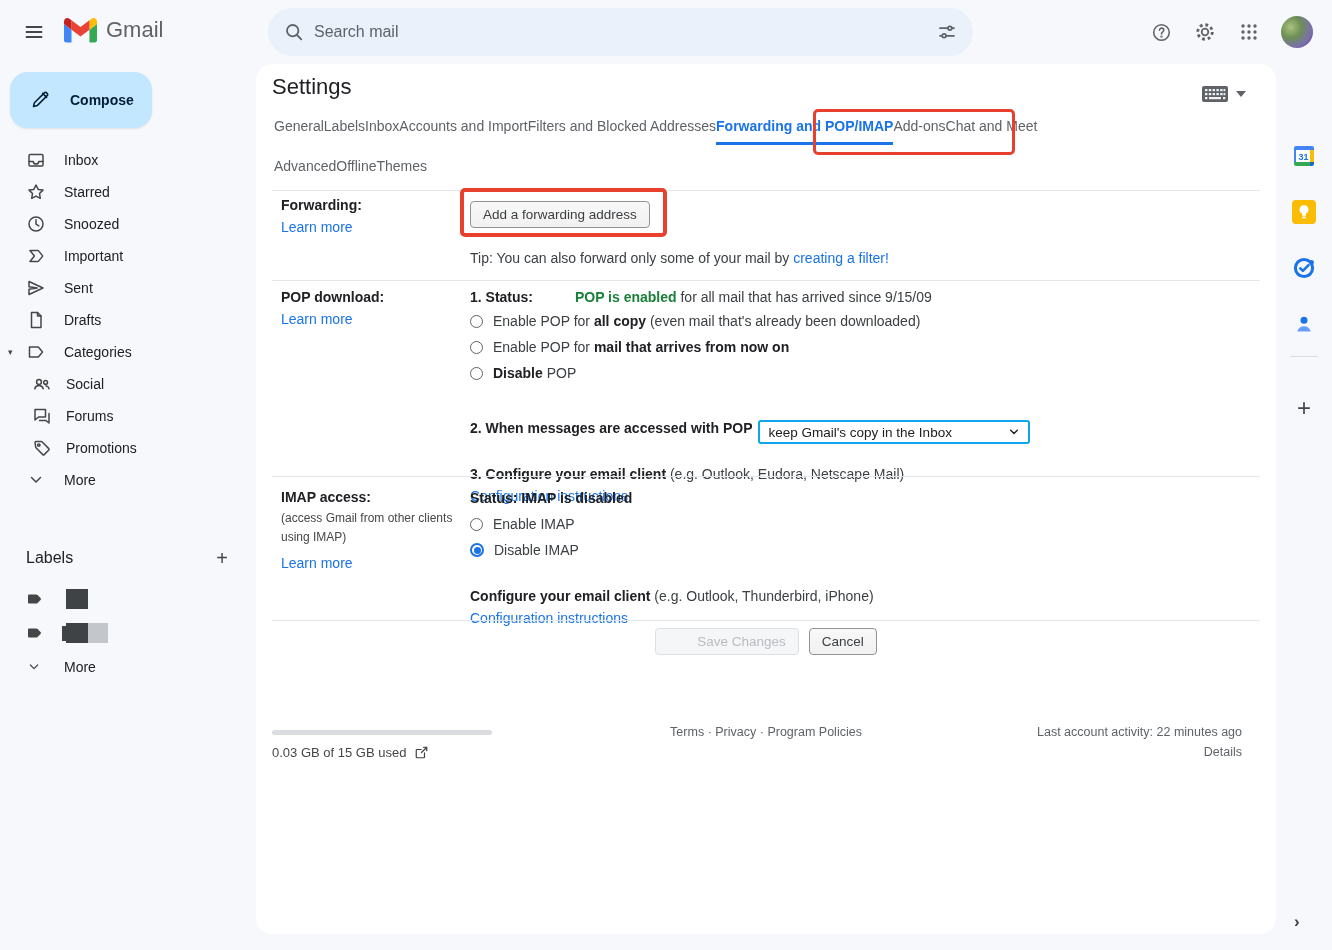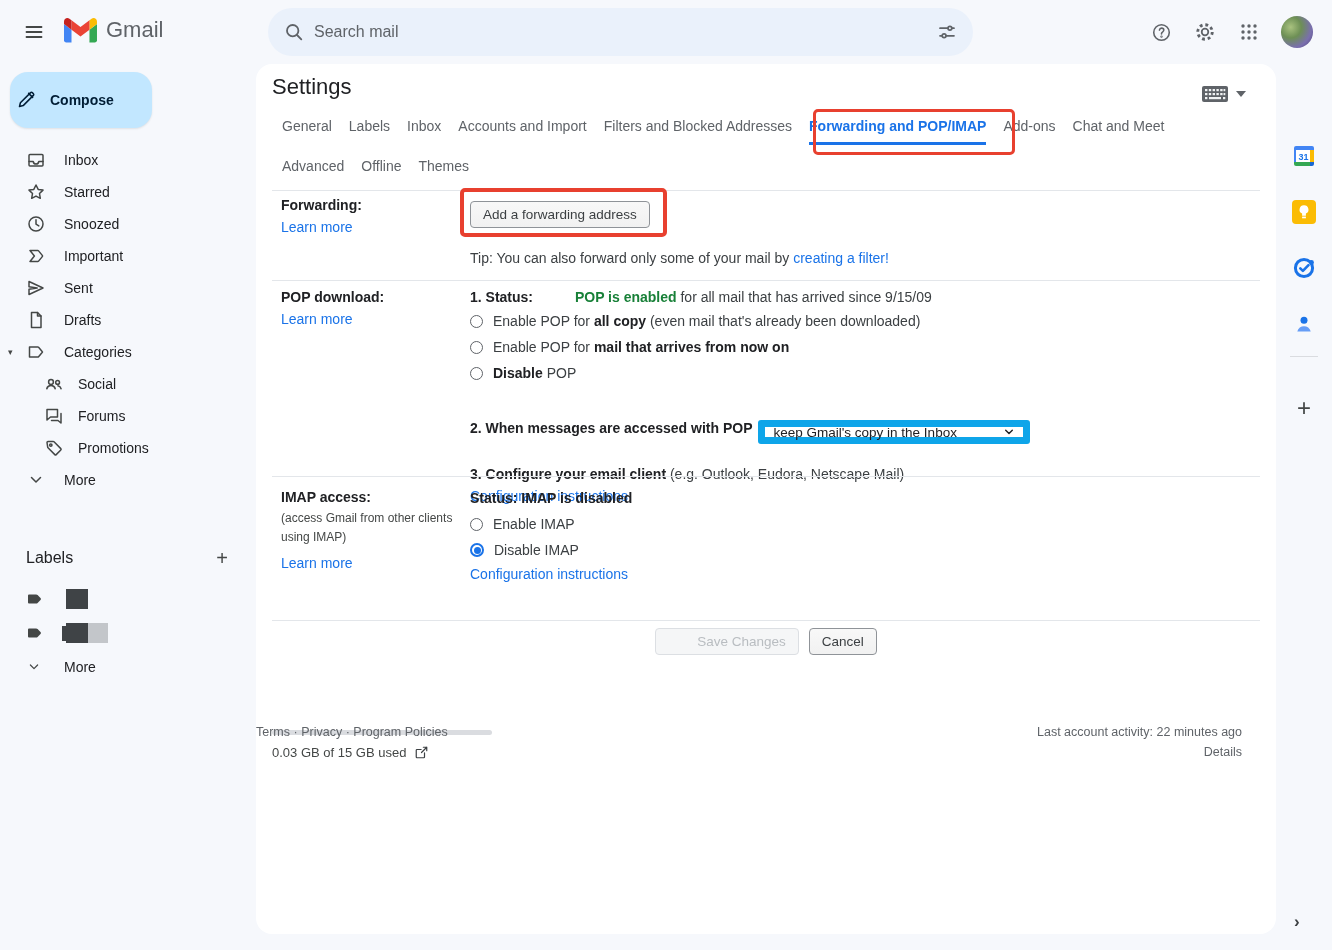--- a/index.html
+++ b/index.html
@@ -23,26 +23,26 @@
   .searchbar input { flex:1; border:none; background:transparent; outline:none; font-size:16px; color:#202124; font-family:inherit; }
   .searchbar input::placeholder { color:#5f6368; }
   #help-btn { position:absolute; left:1141px; top:12px; }
   #gear-btn { position:absolute; left:1185px; top:12px; }
   #apps-btn { position:absolute; left:1229px; top:12px; }
   #avatar { position:absolute; left:1281px; top:16px; width:32px; height:32px; border-radius:50%;
     background: radial-gradient(circle at 30% 35%, #a9c27f 0%, #6d8f55 35%, #7a6fae 68%, #4d4273 100%); cursor:pointer; }
   
   .sidebar { position:absolute; left:0; top:64px; width:256px; bottom:0; }
   .compose { position:absolute; left:10px; top:8px; width:142px; height:56px; border-radius:18px; background:#c2e7ff;
-    display:flex; align-items:center; gap:14px; padding-left:6px; font-size:14px; font-weight:bold; color:#001d35;
+    display:flex; align-items:center; gap:20px; padding-left:20px; font-size:14px; font-weight:bold; color:#001d35;
     border:none; cursor:pointer; box-shadow:0 1px 2px rgba(60,64,67,.12); font-family:inherit; }
   .nav { position:absolute; left:0; top:80px; right:0; }
   .nav-item { position:relative; height:32px; display:flex; align-items:center; padding-left:26px; cursor:pointer; border-radius:0 16px 16px 0; }
   .nav-item .nav-label { margin-left:18px; color:#202124; }
-  .nav-item.indent { padding-left:44px; }
+  .nav-item.indent { padding-left:32px; }
   .nav-item.indent .nav-label { margin-left:14px; }
   .expander { position:absolute; left:8px; top:50%; transform:translateY(-50%); font-size:9px; color:#444746; }
   .labels-head { position:absolute; left:0; top:478px; right:0; height:32px; display:flex; align-items:center; }
   .labels-title { margin-left:26px; font-size:16px; color:#202124; }
   .labels-add { position:absolute; right:22px; width:24px; height:24px; display:flex; align-items:center; justify-content:center; font-size:20px; color:#444746; background:none; border:none; cursor:pointer; }
   .label-row { position:relative; height:34px; display:flex; align-items:center; padding-left:26px; cursor:pointer; }
   .label-rows { position:absolute; left:0; top:518px; right:0; }
   .redact-dark { width:22px; height:20px; background:#3f4346; margin-left:20px; }
   .redact-sliver { width:4px; height:15px; background:#3f4346; margin-left:16px; }
   .redact-dark2 { width:22px; height:20px; background:#3f4346; }
@@ -51,44 +51,44 @@
   .rightpanel { position:absolute; right:0; top:64px; width:56px; bottom:0; }
   .rp-item { position:absolute; left:16px; width:24px; height:24px; cursor:pointer; }
   .rp-divider { position:absolute; left:14px; top:292px; width:28px; border-top:1px solid #dadce0; }
   .rp-plus { position:absolute; left:14px; top:330px; width:28px; height:28px; border:none; background:none; font-size:24px; color:#444746; cursor:pointer; }
   .rp-chevron { position:absolute; left:18px; bottom:18px; font-size:17px; font-weight:bold; color:#3c4043; cursor:pointer; background:none; border:none; }
   
   .card { position:absolute; left:256px; top:64px; width:1020px; height:870px; background:#fff; border-radius:16px; }
   .settings-title { position:absolute; left:16px; top:10px; font-size:22px; color:#202124; }
   .kbd-cluster { position:absolute; right:30px; top:22px; display:flex; align-items:center; gap:8px; cursor:pointer; }
   .kbd-caret { width:0; height:0; border-left:5px solid transparent; border-right:5px solid transparent; border-top:6px solid #5f6368; }
-  .tabs { position:absolute; left:26px; display:flex; gap:17px; }
+  .tabs { position:absolute; left:18px; display:flex; }
   #tabs-row1 { top:54px; }
   #tabs-row2 { top:94px; }
   .tab { font-size:14px; color:#5f6368; cursor:pointer; padding-bottom:8px; white-space:nowrap; }
   .tab.active { color:#1a73e8; font-weight:bold; border-bottom:3px solid #1a73e8; }
   .divider { position:absolute; left:16px; right:16px; border-top:1px solid #e3e6ea; }
   .label-col { position:absolute; left:25px; width:180px; }
   .content-col { position:absolute; left:214px; right:20px; }
   .sec-label { font-weight:bold; color:#202124; }
   .link { color:#1a73e8; cursor:pointer; text-decoration:none; }
   .small-note { font-size:12px; color:#444746; line-height:19px; margin-top:4px; }
   .gbtn { font-family:inherit; font-size:13.5px; color:#3c4043; background:linear-gradient(#f8f8f8,#f1f1f1);
     border:1px solid #8f9398; border-radius:4px; height:27px; padding:0 12px; cursor:pointer; }
   .gbtn.disabled { color:#b9bdc1; border-color:#dcdfe3; background:#f5f6f7; cursor:default;padding-left:41px; }
   .radio-row { display:flex; align-items:center; height:20px; margin-bottom:0; }
   .radio { width:13px; height:13px; border:1.5px solid #5f6368; border-radius:50%; margin-right:10px; flex:0 0 auto; cursor:pointer; }
   .radio.checked { border:2px solid #1a73e8; width:14px; height:14px; position:relative; }
   .radio.checked::after { content:""; position:absolute; left:1.5px; top:1.5px; width:7px; height:7px; border-radius:50%; background:#1a73e8; }
   .selectbox { display:inline-flex; align-items:center; justify-content:space-between; width:272px; height:24px;
-    border:7px solid #0ea5e9; border-radius:3px; padding:0 8px; margin-left:6px; cursor:pointer; background:#fff; font-size:13.5px; color:#202124; }
+    border:2px solid #0ea5e9; border-radius:3px; padding:0 8px; margin-left:6px; cursor:pointer; background:#fff; font-size:13.5px; color:#202124; }
   .btn-row { position:absolute; left:0; right:0; top:564px; display:flex; justify-content:center; gap:10px; }
   .storage-bar { position:absolute; left:16px; top:666px; width:220px; height:5px; background:#dadce0; border-radius:3px; }
   .storage-text { position:absolute; left:16px; top:681px; font-size:13px; color:#444746; display:flex; align-items:center; gap:8px; }
-  .terms { position:absolute; left:0; right:0; top:661px; text-align:left; font-size:12.5px; color:#5f6368; }
+  .terms { position:absolute; left:0; right:0; top:661px; text-align:center; font-size:12.5px; color:#5f6368; }
   .activity { position:absolute; right:34px; top:661px; font-size:12.5px; color:#5f6368; text-align:right; }
   .details { position:absolute; right:34px; top:681px; font-size:12.5px; color:#5f6368; text-align:right; cursor:pointer; }
   .green { color:var(--status-green,#188038); font-weight:bold;padding-left:38px; }
   b, .bold { font-weight:bold; color:#202124; }
   
   .annot { position:absolute; border:3px solid var(--annotation,#e8402f); border-radius:5px; z-index:50; pointer-events:none; }
   #annot-tab { left:813px; top:109px; width:202px; height:46px; }
   #annot-btn { left:460px; top:188px; width:207px; height:49px; border-width:4px; }
 </style>
 </head>
@@ -405,20 +405,23 @@
   <div class="content-col" style="top:426px">
     <div class="sec-label">Status: IMAP is disabled</div>
     <div class="radio-row" style="margin-top:8px">
       <span class="radio"></span>
       <span style="color:#3c4043">Enable IMAP</span>
     </div>
     <div class="radio-row" style="margin-top:6px">
       <span class="radio checked"></span>
       <span style="color:#3c4043">Disable IMAP</span>
     </div>
+    <div style="margin-top:28px; color:#3c4043">
+      <b>Configure your email client</b><span> (e.g. Outlook, Thunderbird, iPhone)</span>
+    </div>
     <div style="margin-top:6px"><a class="link">Configuration instructions</a></div>
   </div>
   <div class="divider" style="top:556px"></div>
 
   <div class="btn-row">
     <button class="gbtn disabled">Save Changes</button>
     <button class="gbtn">Cancel</button>
   </div>
 
   <div class="storage-bar"></div>

